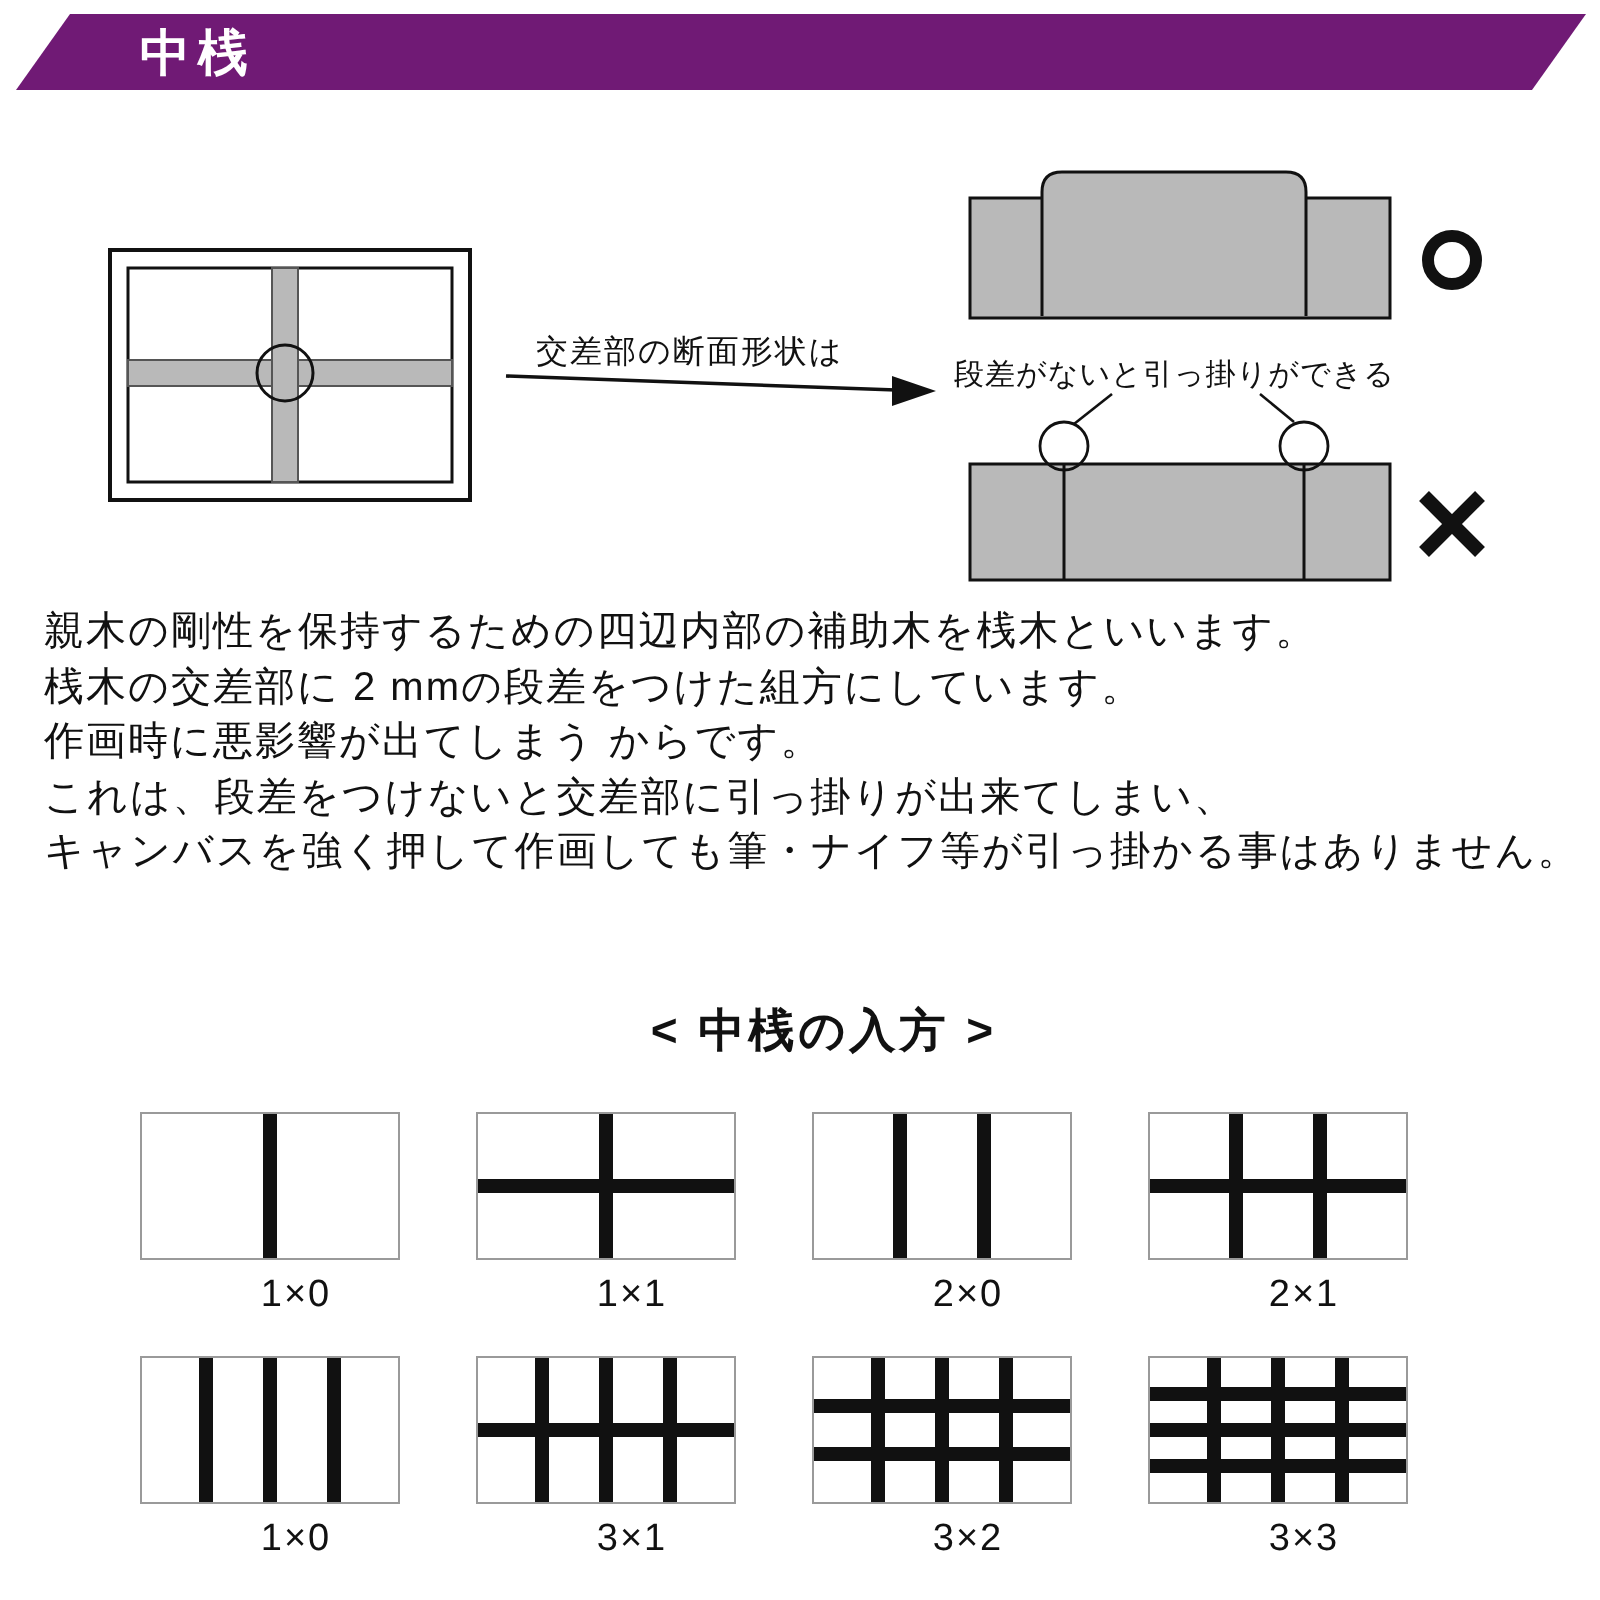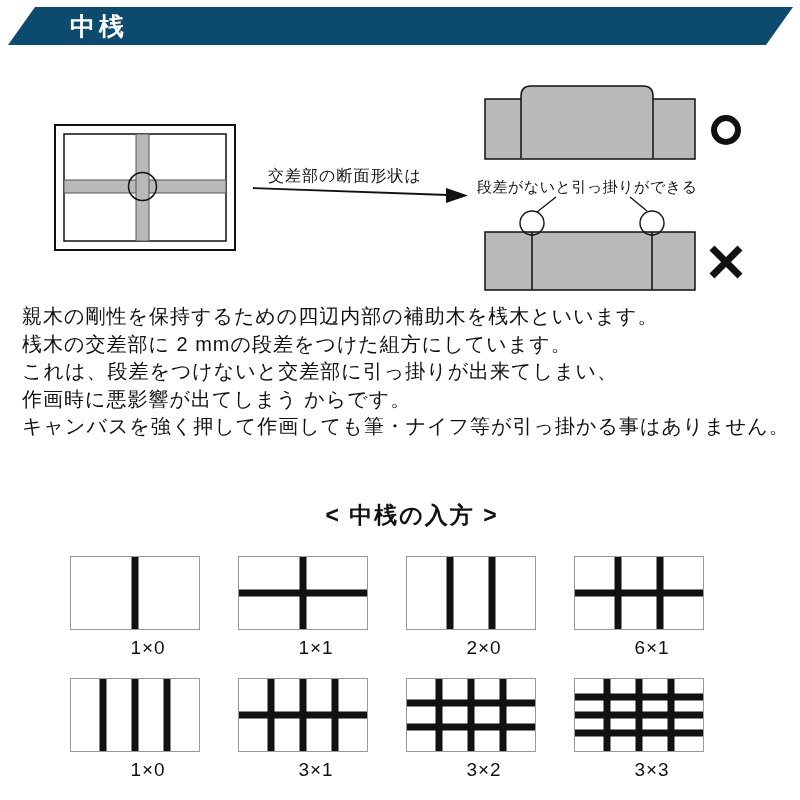--- a/index.html
+++ b/index.html
@@ -7,21 +7,21 @@
   body {
     width:800px; height:800px;
     font-family:"Liberation Sans","DejaVu Sans",sans-serif;
     color:#111;
   }
   .page { position:relative; width:800px; height:800px; background:#fff; overflow:hidden; }
 
   
   .banner {
     position:absolute; left:8px; top:7px; width:785px; height:38px;
-    background:#0c4a6e;
+    background:#701a75;
     clip-path:polygon(27px 0, 785px 0, 758px 100%, 0 100%);
     display:flex; align-items:center;
   }
   .banner .banner-title {
     color:#fff; font-weight:bold; font-size:25px; letter-spacing:4px; margin-left:62px;
   }
 
   .abs { position:absolute; }
 
   .arrow-label { left:268px; top:166px; font-size:16px; letter-spacing:1px; }
@@ -91,22 +91,22 @@
     <circle cx="172" cy="27" r="12" fill="none" stroke="#111" stroke-width="1.4"></circle>
   </svg>
   <svg class="abs" style="left:707px; top:243px;" width="38" height="38">
     <line x1="5" y1="5" x2="33" y2="33" stroke="#111" stroke-width="7"></line>
     <line x1="33" y1="5" x2="5" y2="33" stroke="#111" stroke-width="7"></line>
   </svg>
 
   <div class="abs body-text">
     <p>親木の剛性を保持するための四辺内部の補助木を桟木といいます。</p>
     <p>桟木の交差部に 2 mmの段差をつけた組方にしています。</p>
+    <p>作画時に悪影響が出てしまう からです。</p>
     <p>これは、段差をつけないと交差部に引っ掛りが出来てしまい、</p>
-    <p>作画時に悪影響が出てしまう からです。</p>
     <p>キャンバスを強く押して作画しても筆・ナイフ等が引っ掛かる事はありません。</p>
   </div>
 
   <div class="abs section-title">&lt; 中桟の入方 &gt;</div>
 
   <div class="abs rows" id="diagram-rows">
       <div class="diagram-row">
         <div class="diagram-cell">
           <div class="diagram-box">
             <div class="vbar" style="left: 50%;"></div>
@@ -126,21 +126,21 @@
             <div class="vbar" style="left: 66.6667%;"></div>
           </div>
           <div class="diagram-label">2×0</div>
         </div>
         <div class="diagram-cell">
           <div class="diagram-box">
             <div class="vbar" style="left: 33.3333%;"></div>
             <div class="vbar" style="left: 66.6667%;"></div>
             <div class="hbar" style="top: 50%;"></div>
           </div>
-          <div class="diagram-label">6×1</div>
+          <div class="diagram-label">2×1</div>
         </div>
       </div>
       <div class="diagram-row">
         <div class="diagram-cell">
           <div class="diagram-box">
             <div class="vbar" style="left: 25%;"></div>
             <div class="vbar" style="left: 50%;"></div>
             <div class="vbar" style="left: 75%;"></div>
           </div>
           <div class="diagram-label">1×0</div>

